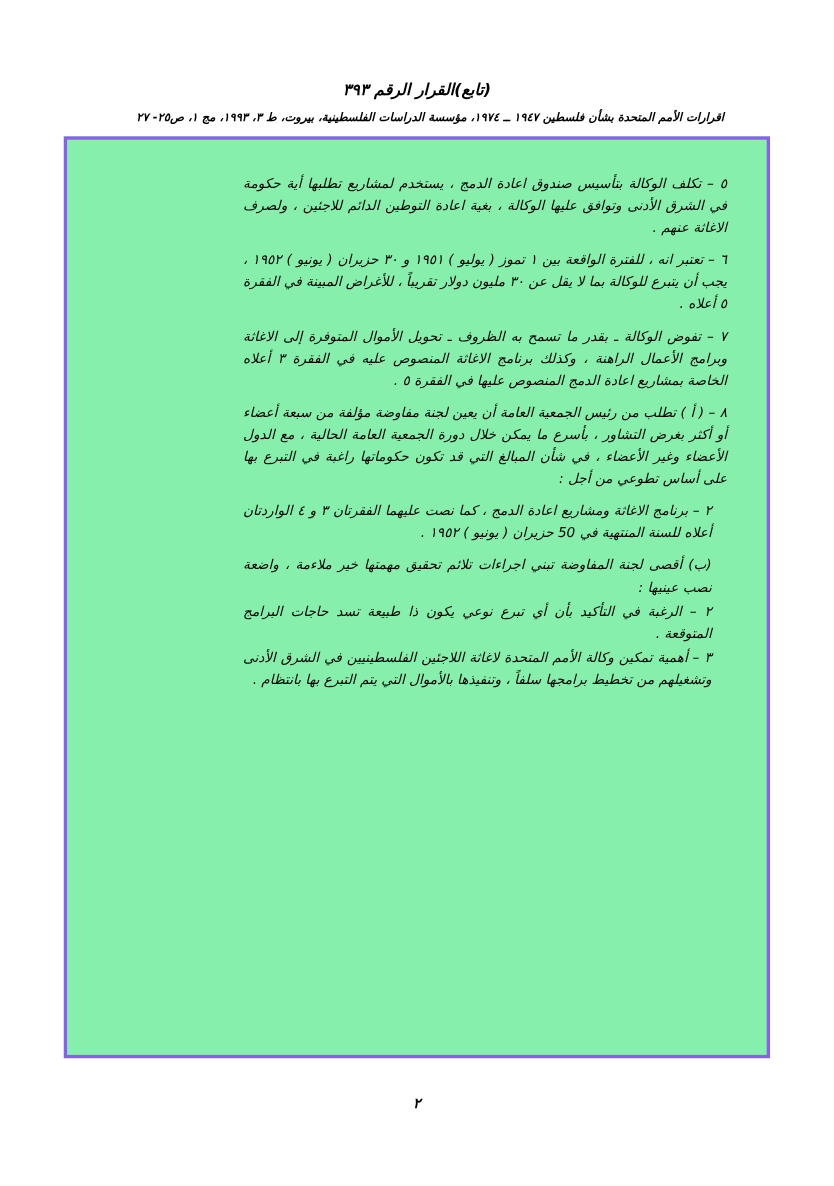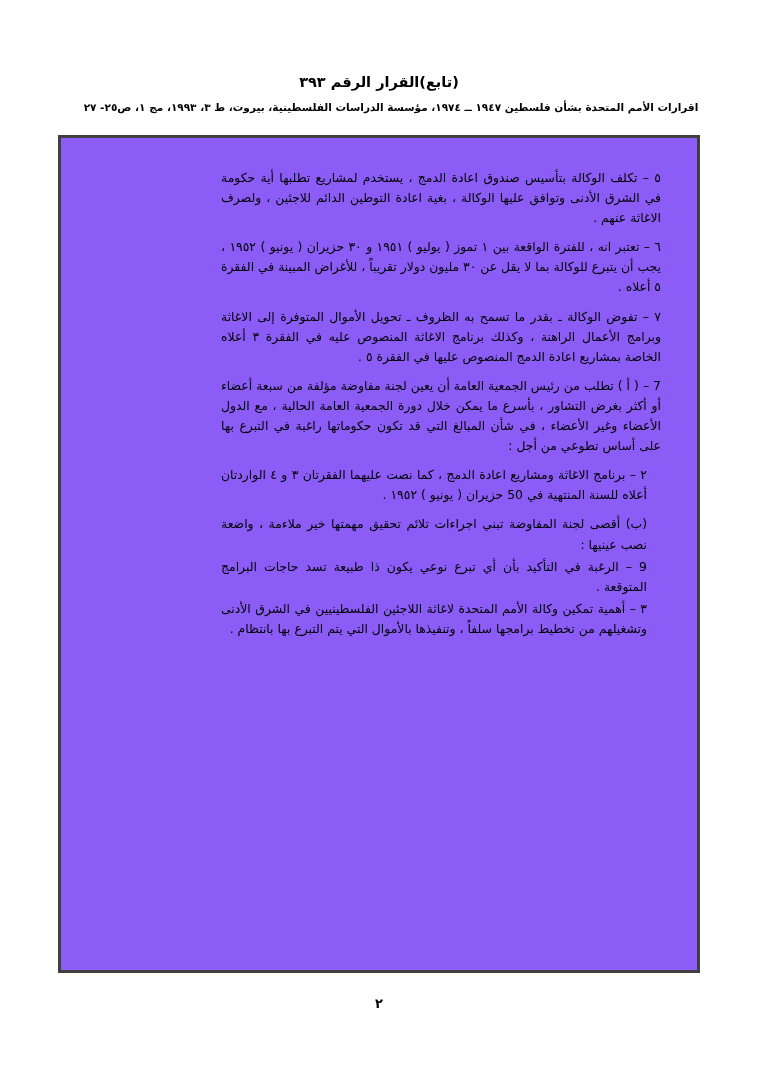--- a/index.html
+++ b/index.html
@@ -13,20 +13,21 @@
     font-family: "DejaVu Sans", sans-serif;
     color: #000000;
     position: relative;
     overflow: hidden;
   }
   .page {
     width: 758px;
     height: 949px;
     position: relative;
     box-sizing: border-box;
+    font-style: italic;
   }
   .doc-header {
     text-align: center;
     padding-top: 74px;
   }
   .doc-title {
     font-size: 14.5px;
     font-weight: bold;
     letter-spacing: 0px;
     direction: rtl;
@@ -35,27 +36,27 @@
   .doc-source {
     font-size: 10.5px;
     font-weight: bold;
     margin-top: 11px;
     direction: rtl;
     font-family: "DejaVu Sans", sans-serif;
     margin-left: 24px;
   }
   .frame {
     position: absolute;
-    top: 135px;
+    top: 124px;
     left: 58px;
     width: 642px;
     height: 838px;
-    border: 3px solid #404040;
+    border: 3px solid #8b5cf6;
     box-sizing: border-box;
-    background: #8b5cf6;
+    background: #86efac;
   }
   .content {
     position: absolute;
     top: 30px;
     right: 36px;
     width: 440px;
     direction: rtl;
     text-align: justify;
   }
   p.para {
@@ -91,23 +92,23 @@
   <div class="doc-header">
     <div class="doc-title">(تابع)القرار الرقم ٣٩٣</div>
     <div class="doc-source">اقرارات الأمم المتحدة بشأن فلسطين ١٩٤٧ ــ ١٩٧٤، مؤسسة الدراسات الفلسطينية، بيروت، ط ٣، ١٩٩٣، مج ١، ص٢٥- ٢٧</div>
   </div>
 
   <div class="frame">
     <div class="content">
       <p class="para">٥ – تكلف الوكالة بتأسيس صندوق اعادة الدمج ، يستخدم لمشاريع تطلبها أية حكومة في الشرق الأدنى وتوافق عليها الوكالة ، بغية اعادة التوطين الدائم للاجئين ، ولصرف الاغاثة عنهم .</p>
       <p class="para gap">٦ – تعتبر انه ، للفترة الواقعة بين ١ تموز ( يوليو ) ١٩٥١ و ٣٠ حزيران ( يونيو ) ١٩٥٢ ، يجب أن يتبرع للوكالة بما لا يقل عن ٣٠ مليون دولار  تقريباً ، للأغراض المبينة في الفقرة ٥ أعلاه .</p>
       <p class="para gap">٧ – تفوض الوكالة ـ بقدر ما تسمح به الظروف ـ تحويل الأموال المتوفرة إلى الاغاثة وبرامج الأعمال الراهنة ، وكذلك برنامج الاغاثة المنصوص عليه في الفقرة ٣ أعلاه الخاصة بمشاريع اعادة الدمج المنصوص عليها في الفقرة ٥ .</p>
-      <p class="para gap">7 – ( أ ) تطلب من رئيس الجمعية العامة أن يعين لجنة مفاوضة مؤلفة من سبعة أعضاء أو أكثر بغرض التشاور ، بأسرع ما يمكن خلال دورة الجمعية العامة الحالية ، مع الدول الأعضاء وغير الأعضاء ، في شأن المبالغ التي قد تكون حكوماتها راغبة في التبرع بها على أساس تطوعي من أجل :</p>
+      <p class="para gap">٨ – ( أ ) تطلب من رئيس الجمعية العامة أن يعين لجنة مفاوضة مؤلفة من سبعة أعضاء أو أكثر بغرض التشاور ، بأسرع ما يمكن خلال دورة الجمعية العامة الحالية ، مع الدول الأعضاء وغير الأعضاء ، في شأن المبالغ التي قد تكون حكوماتها راغبة في التبرع بها على أساس تطوعي من أجل :</p>
       <p class="para gap sub">٢ – برنامج الاغاثة ومشاريع اعادة الدمج ، كما نصت عليهما الفقرتان ٣ و ٤ الواردتان أعلاه للسنة المنتهية في 50 حزيران ( يونيو ) ١٩٥٢ .</p>
       <p class="para gap sub">(ب) أقصى لجنة المفاوضة تبني اجراءات تلائم تحقيق مهمتها خير ملاءمة ، واضعة نصب عينيها :</p>
-      <p class="para sub">9 – الرغبة في التأكيد بأن أي تبرع نوعي يكون ذا طبيعة تسد حاجات البرامج المتوقعة .</p>
+      <p class="para sub">٢ – الرغبة في التأكيد بأن أي تبرع نوعي يكون ذا طبيعة تسد حاجات البرامج المتوقعة .</p>
       <p class="para sub">٣ – أهمية تمكين وكالة الأمم المتحدة لاغاثة اللاجئين الفلسطينيين في الشرق الأدنى وتشغيلهم من تخطيط برامجها سلفاً ، وتنفيذها بالأموال التي يتم التبرع بها بانتظام .</p>
     </div>
   </div>
 
   <div class="page-number">٢</div>
 
 </div>
 
 </body></html>

